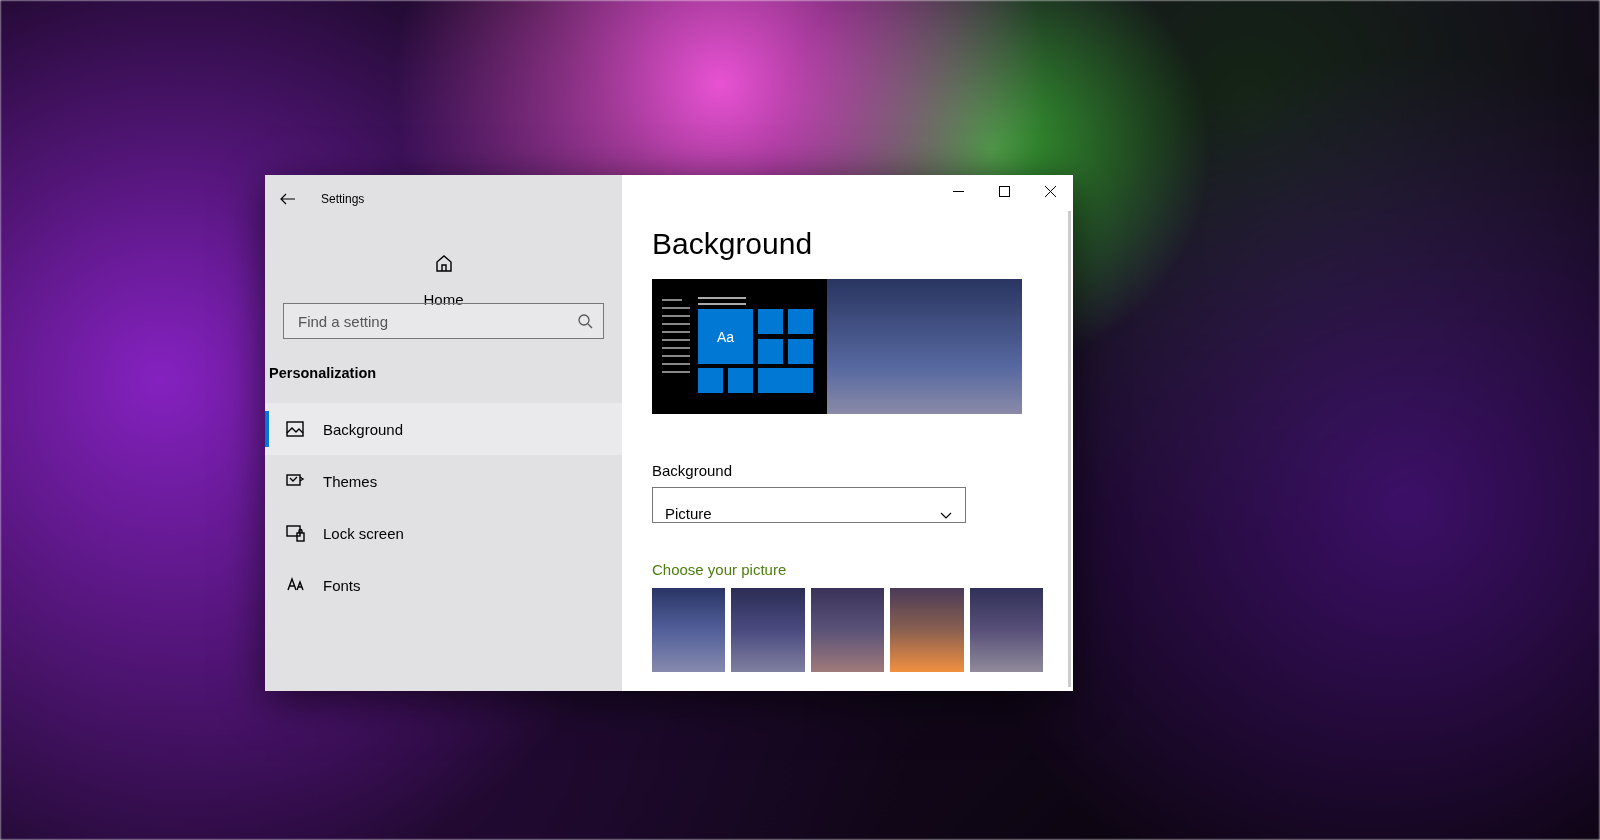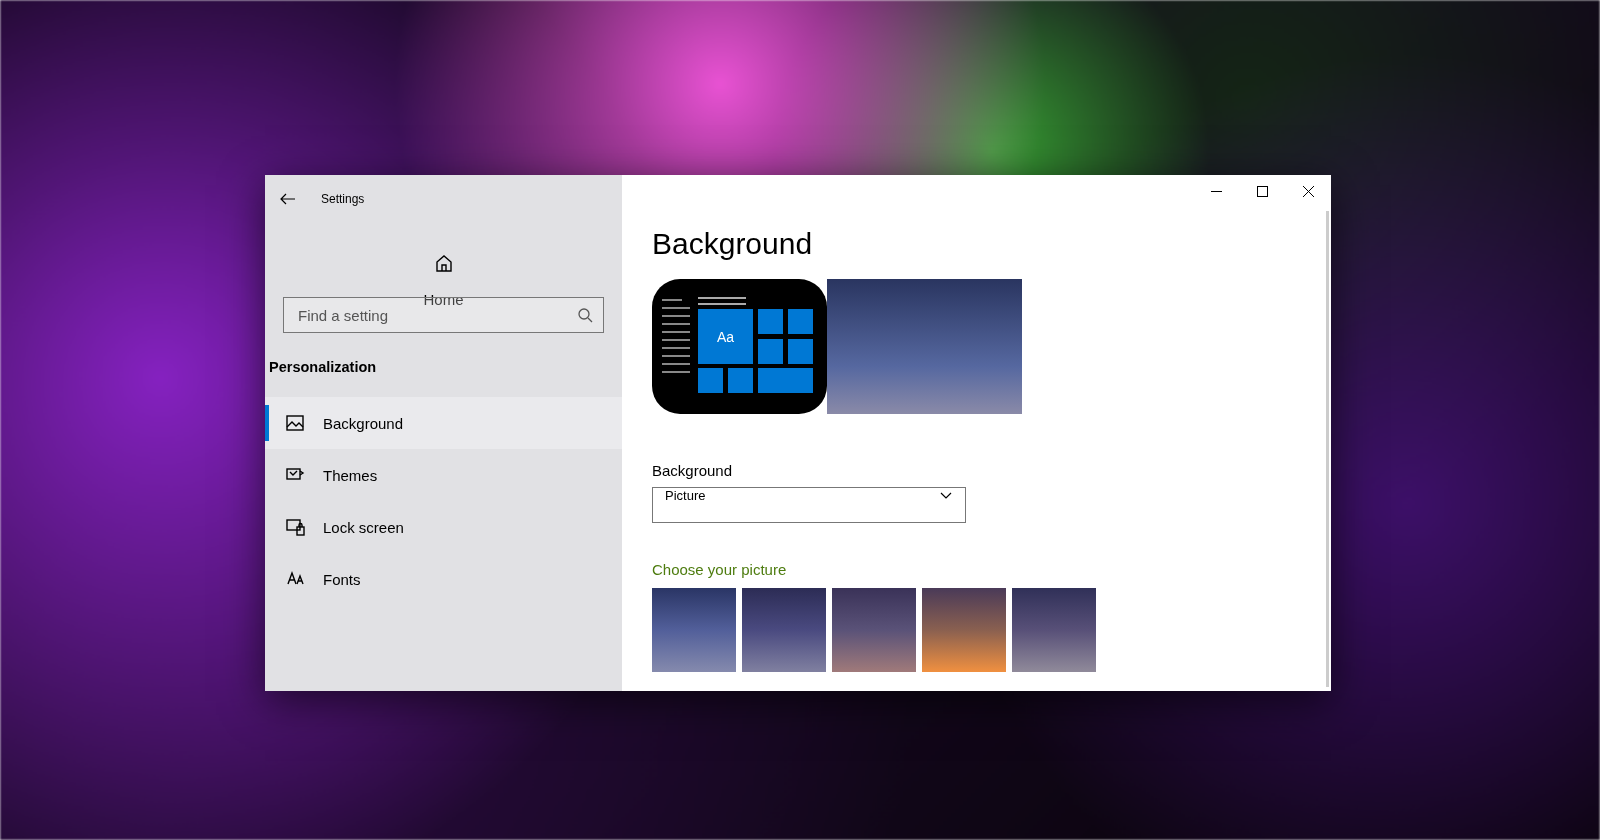--- a/index.html
+++ b/index.html
@@ -13,21 +13,21 @@
       radial-gradient(circle at 10% 45%, rgba(160,40,230,0.8), transparent 35%),
       radial-gradient(circle at 88% 60%, rgba(80,20,140,0.7), transparent 30%),
       radial-gradient(circle at 20% 85%, rgba(40,10,60,0.9), transparent 40%),
       radial-gradient(circle at 78% 12%, rgba(20,40,20,0.9), transparent 30%),
       linear-gradient(135deg, #0a0410 0%, #1a0a28 40%, #070307 100%);
     filter: blur(1px);
   }
   .window {
     position: absolute;
     left: 265px; top: 175px;
-    width: 1066px; height: 516px;
+    width: 808px; height: 516px;
     background: #fff;
     display: flex;
     box-shadow: 0 10px 40px rgba(0,0,0,0.6);
   }
   .sidebar {
     width: 357px;
     background: rgba(200,200,205,0.55);
     backdrop-filter: blur(30px);
     display: flex; flex-direction: column;
     padding-top: 8px;
@@ -42,21 +42,21 @@
   .back-icon svg { width: 16px; height: 16px; stroke: #000; stroke-width: 1.2; fill: none; }
   .titlebar-title { font-size: 12px; color: #000; }
   .home-row {
     display: flex; align-items: center; gap: 18px;
     padding: 0 20px; margin-top: 38px; height: 40px;
     cursor: pointer;
     flex-direction: column;
   }
   .home-row .icon { width: 20px; height: 20px; }
   .home-row .label { font-size: 15px; color: #000; }
-  .search-wrap { padding: 0 18px; margin-top: 4px; }
+  .search-wrap { padding: 0 18px; margin-top: 10px; }
   .search {
     width: 100%; height: 36px;
     border: 1px solid #777;
     background: rgba(255,255,255,0.25);
     display: flex; align-items: center;
     padding: 0 10px 0 14px;
   }
   .search input {
     flex: 1; border: none; background: transparent; outline: none;
     font-size: 15px; color: #555;
@@ -92,44 +92,44 @@
   .win-btn svg { width: 11px; height: 11px; stroke: #000; stroke-width: 1; fill: none; }
   .page-title { font-size: 30px; font-weight: 400; color: #000; margin-bottom: 18px; margin-top: 28px; }
   .preview {
     width: 370px; height: 135px;
     display: flex;
     border: 0;
   }
   .preview-left {
     width: 175px; background: #000;
     padding: 18px 8px 10px 10px;
-    display: flex; gap: 8px; border-radius: 28px;
+    display: flex; gap: 8px;
   }
   .pl-lines { display: flex; flex-direction: column; gap: 6px; margin-top:2px;}
   .pl-lines .bar { width: 28px; height: 2px; background: #888; }
   .pl-lines .bar.short { width: 20px; }
   .pl-start {
     flex:1; display:flex; flex-direction:column; gap:4px;
   }
   .pl-start-top { display:flex; flex-direction:column; gap:4px; }
   .pl-start-top .bar { width:48px; height:2px; background:#aaa; }
   .tile-lg { width:55px; height:55px; background:#0078d4; display:flex; align-items:center; justify-content:center; color:#fff; font-size:14px; }
   .tile-sm { width:25px; height:25px; background:#0078d4; }
   .tile-grid { display:grid; grid-template-columns:repeat(2,25px); grid-template-rows:repeat(2,25px); gap:5px; }
   .preview-right {
     flex: 1;
     background: linear-gradient(to bottom, #2a3560 0%, #5668a0 65%, #8a8aa8 100%);
   }
   .sub-label { font-size: 15px; color: #000; margin-top: 48px; margin-bottom: 8px; }
   .dropdown {
     width: 314px; height: 36px;
     border: 1px solid #777;
-    display: flex; align-items: flex-start; justify-content: space-between;
+    display: flex; align-items: flex-end; justify-content: space-between;
     padding: 0 12px; cursor: pointer;
-    font-size: 13px;
+    font-size: 15px;
   }
   .dropdown .chev { width:14px; height:14px; }
   .sub-label2 { font-size: 15px; color: #4d7c0f; margin-top: 38px; margin-bottom: 10px; }
   .thumbs { display: flex; gap: 6px; }
   .thumb { width: 84px; height: 84px; cursor: pointer; }
   .t1 { background: linear-gradient(to bottom,#2a3565,#525f9a,#858aad); }
   .t2 { background: linear-gradient(to bottom,#2c2c55,#4a4a80,#8080a0); }
   .t3 { background: linear-gradient(to bottom,#3a3258,#5a5278,#a07a7a); }
   .t4 { background: linear-gradient(to bottom,#4a3a58,#8a6050,#f09040); }
   .t5 { background: linear-gradient(to bottom,#303058,#585078,#908a9a); }

